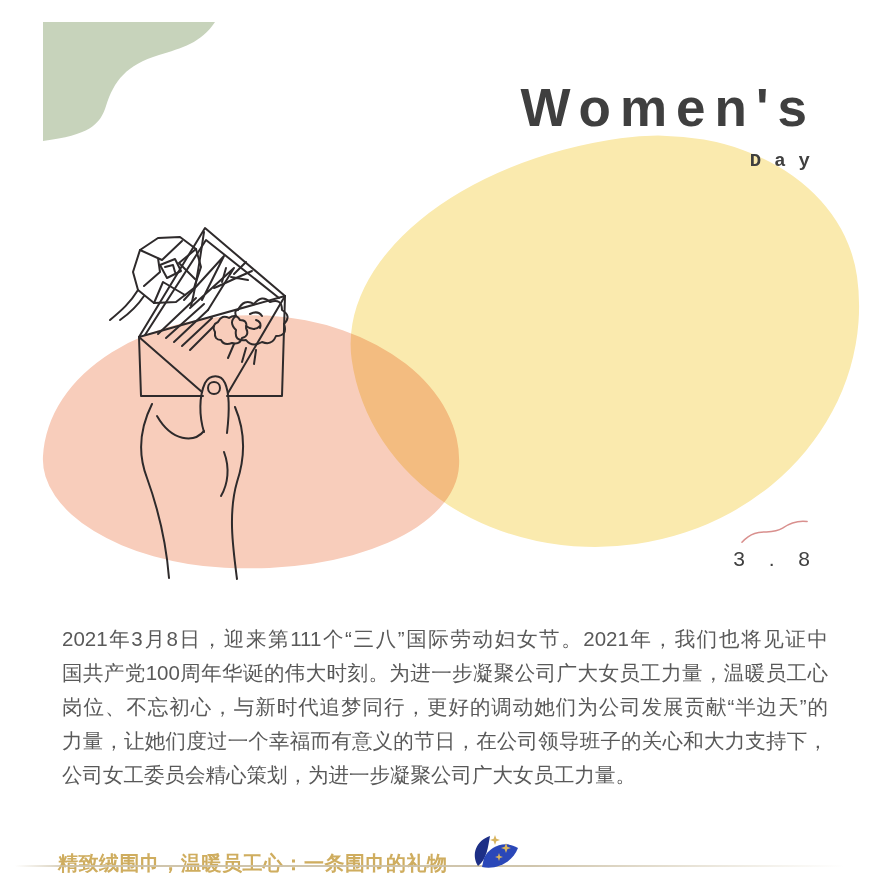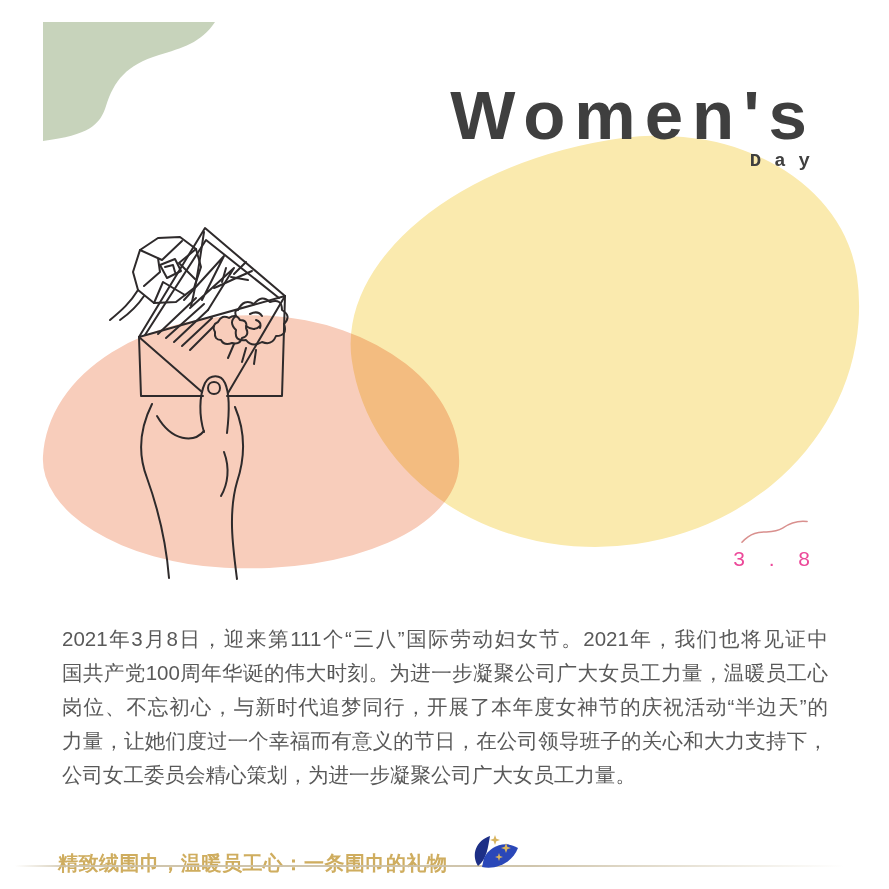--- a/index.html
+++ b/index.html
@@ -23,38 +23,38 @@
     left:352px;top:142px;width:512px;height:404px;background:var(--c-yellow);
     border-radius:58% 42% 50% 50% / 45% 42% 58% 55%;transform:rotate(-8deg);
   }
   .blob-pink{
     left:44px;top:315px;width:416px;height:254px;background:var(--c-pink);
     border-radius:52% 48% 55% 45% / 60% 55% 45% 40%;transform:rotate(3deg);
   }
 
   
   .women{
-    right:82px;top:81px;font-size:69px;font-weight:700;line-height:1;
+    right:82px;top:81px;font-size:53px;font-weight:700;line-height:1;
     letter-spacing:9px;margin-right:-9px;color:var(--c-title);white-space:nowrap;
   }
   .daytxt{
     right:79px;top:152px;font-size:19px;font-weight:700;line-height:1;
     letter-spacing:13px;margin-right:-13px;color:var(--c-title);white-space:nowrap;font-family:Liberation Mono, monospace;
   }
 
   
   .year{
     right:79px;top:487px;font-size:24px;font-weight:500;line-height:1;
     letter-spacing:10.5px;margin-right:-10.5px;color:#383838;white-space:nowrap;
   }
   .squiggle{left:738px;top:513px;width:74px;height:34px;}
   .squiggle path{fill:none;stroke:var(--c-squiggle);stroke-width:1.6;stroke-linecap:round;}
   .dday{
     right:79px;top:548px;font-size:21px;font-weight:500;line-height:1;
-    letter-spacing:9px;margin-right:-9px;color:#ec4899;white-space:nowrap;
+    letter-spacing:9px;margin-right:-9px;color:#404040;white-space:nowrap;
   }
 
   
   .illus{left:100px;top:210px;width:240px;height:400px;}
   .illus path{fill:none;stroke:var(--c-line-art);stroke-width:2;stroke-linecap:round;stroke-linejoin:round;}
 
   
   .para{
     left:62px;top:622px;width:766px;color:var(--c-text);
     font-size:20.5px;line-height:34px;
@@ -127,21 +127,21 @@
   <div class="abs daytxt">Day</div>
 
   <svg class="abs squiggle" viewBox="0 0 78 36" aria-hidden="true">
     <path d="M4,31 C20,13 33,25 47,16 C57,9 65,8 73,9"></path>
   </svg>
   <div class="abs dday">3 . 8</div>
 
   <div class="abs para">
     <div class="pline">2021年3月8日，迎来第111个“三八”国际劳动妇女节。2021年，我们也将见证中</div>
     <div class="pline">国共产党100周年华诞的伟大时刻。为进一步凝聚公司广大女员工力量，温暖员工心</div>
-    <div class="pline">岗位、不忘初心，与新时代追梦同行，开展了本年度女神节的庆祝活动“半边天”的</div>
+    <div class="pline">岗位、不忘初心，与新时代追梦同行，更好的调动她们为公司发展贡献“半边天”的</div>
     <div class="pline">力量，让她们度过一个幸福而有意义的节日，在公司领导班子的关心和大力支持下，</div>
     <div class="pline last">公司女工委员会精心策划，为进一步凝聚公司广大女员工力量。</div>
   </div>
 
   <div class="abs caption">精致绒围巾，温暖员工心：一条围巾的礼物</div>
   <div class="abs divider"></div>
   <svg class="abs logo" viewBox="0 0 54 36" aria-hidden="true">
     <path class="leaf1" d="M10,33 C3,21 8,8 22,3 C20,14 19,26 10,33 Z"></path>
     <path class="leaf2" d="M14,34 C28,37 44,30 50,15 C37,7 22,13 16,25 Z"></path>
     <path class="star" transform="translate(27,7)" d="M0,-5 L1.3,-1.3 L5,0 L1.3,1.3 L0,5 L-1.3,1.3 L-5,0 L-1.3,-1.3 Z"></path>

